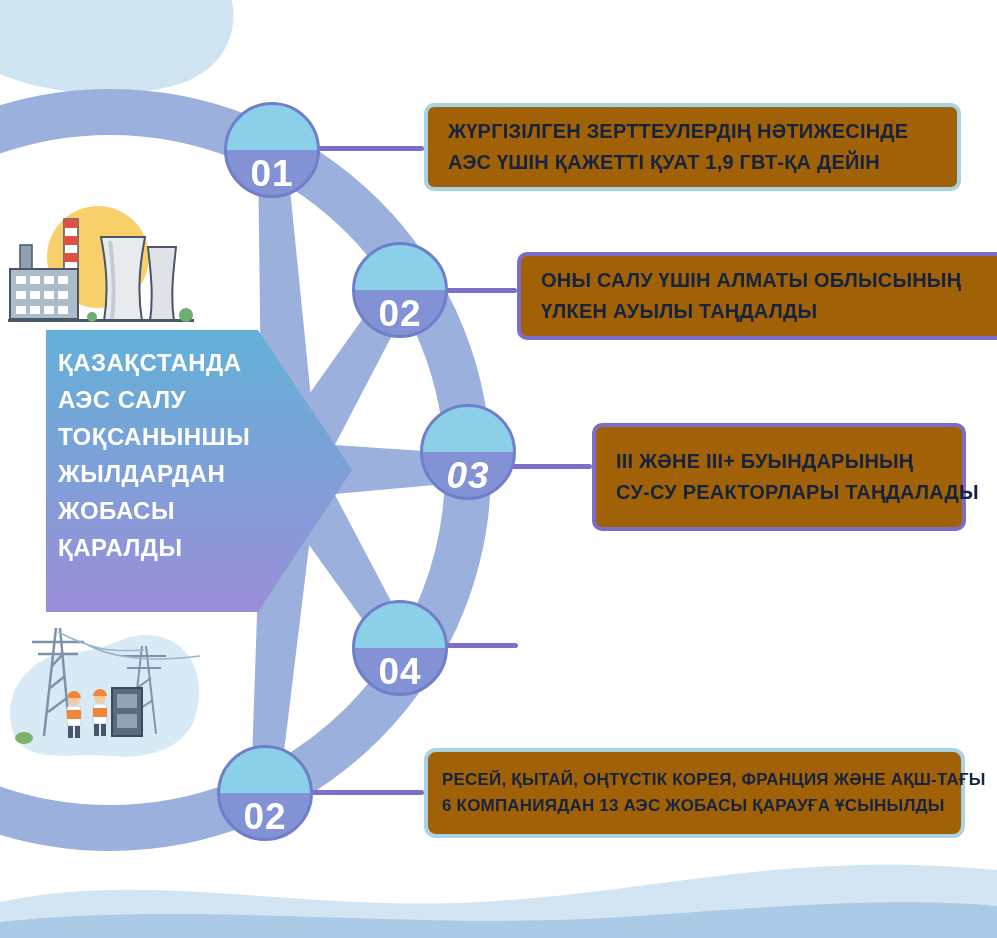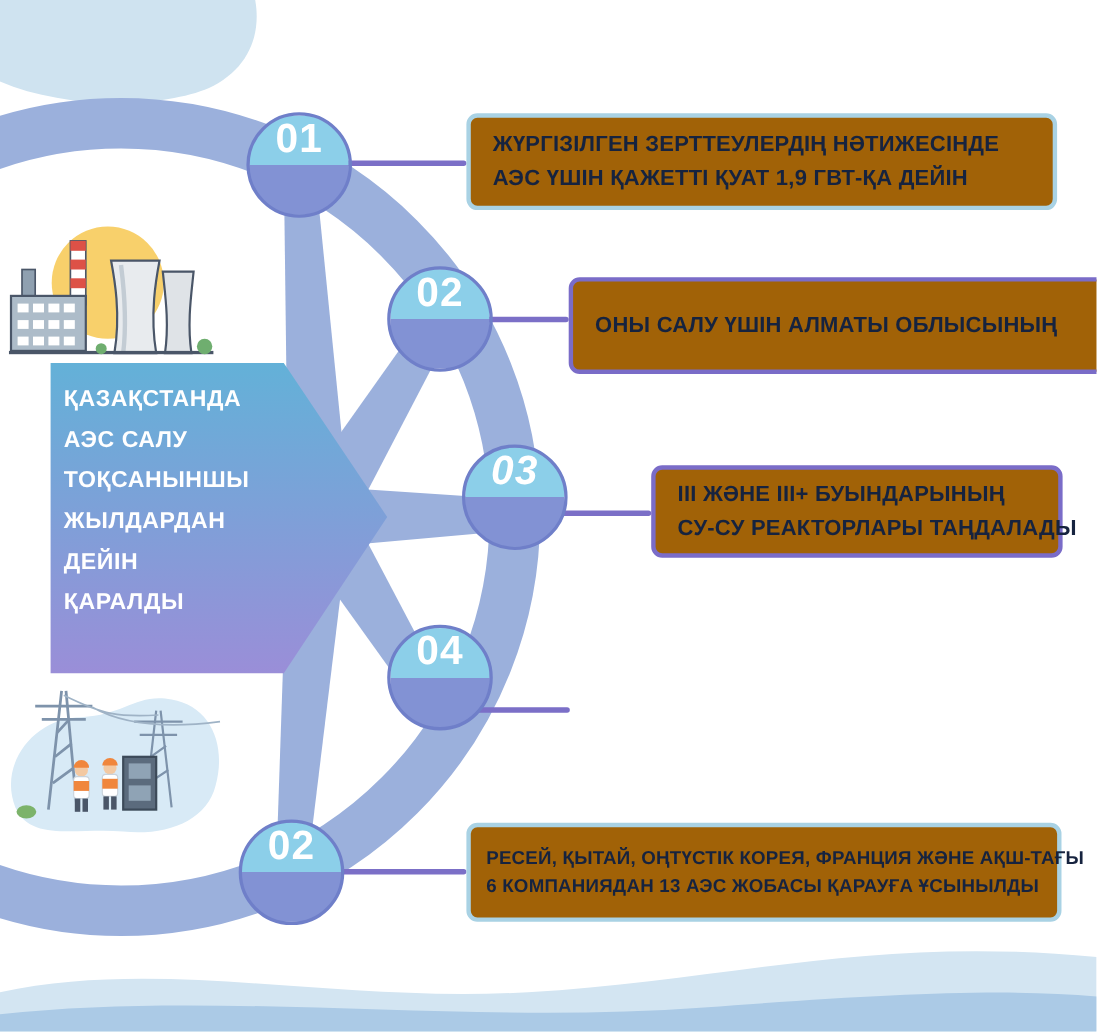--- a/index.html
+++ b/index.html
@@ -25,29 +25,29 @@
     position:relative;width:997px;height:938px;margin:0 auto;
     background:#ffffff;overflow:hidden;
   }
   svg.bg{position:absolute;left:0;top:0;width:997px;height:938px;z-index:0;}
   svg.illus{position:absolute;z-index:2;}
   svg.plant{left:8px;top:203px;width:190px;height:135px;}
   svg.workers{left:4px;top:616px;width:200px;height:148px;}
 
   .title{
     position:absolute;left:58px;top:344px;width:262px;z-index:3;
-    color:#ffffff;font-weight:bold;font-size:21px;line-height:37px;
+    color:#ffffff;font-weight:bold;font-size:24px;line-height:37px;
     letter-spacing:0.5px;
   }
 
   .node{
     position:absolute;width:96px;height:96px;border-radius:50%;
     background:linear-gradient(180deg,var(--node-top) 0%,var(--node-top) 50%,var(--node-bottom) 50%,var(--node-bottom) 100%);
     border:3px solid var(--node-border);
-    display:flex;align-items:flex-start;justify-content:center;
+    display:flex;align-items:flex-end;justify-content:center;
     color:#ffffff;font-size:37px;font-weight:bold;letter-spacing:1px;
     z-index:4;
   }
 
   .connector{
     position:absolute;height:5px;background:var(--connector);
     border-radius:3px;z-index:1;
   }
 
   .box{
@@ -155,55 +155,56 @@
       <rect x="97" y="108" width="5" height="12" fill="#4a5668"></rect>
     </g>
     <ellipse cx="20" cy="122" rx="9" ry="6" fill="#7cb36a"></ellipse>
   </svg>
 
   <div class="title">
     <div class="title-line">ҚАЗАҚСТАНДА</div>
     <div class="title-line">АЭС САЛУ</div>
     <div class="title-line">ТОҚСАНЫНШЫ</div>
     <div class="title-line">ЖЫЛДАРДАН</div>
-    <div class="title-line">ДЕЙІН</div>
+    <div class="title-line">ЖОБАСЫ</div>
     <div class="title-line">ҚАРАЛДЫ</div>
   </div>
 
   <div class="connector" style="left:300px;top:146px;width:124px;"></div>
   <div class="connector" style="left:430px;top:288px;width:87px;"></div>
   <div class="connector" style="left:500px;top:464px;width:92px;"></div>
   <div class="connector" style="left:430px;top:643px;width:88px;"></div>
   <div class="connector" style="left:295px;top:790px;width:129px;"></div>
 
   <div class="node" style="left:224px;top:102px;">
     <span>01</span>
   </div>
   <div class="node" style="left:352px;top:242px;">
     <span>02</span>
   </div>
   <div class="node" style="left:420px;top:404px;font-style:italic;">
     <span>03</span>
   </div>
-  <div class="node" style="left:352px;top:568px;">
+  <div class="node" style="left:352px;top:600px;">
     <span>04</span>
   </div>
   <div class="node" style="left:217px;top:745px;">
     <span>02</span>
   </div>
 
   <div class="box" style="left: 424px; top: 103px; width: 537px; height: 88px; border-color: rgb(169, 210, 228);">
     <div class="line">ЖҮРГІЗІЛГЕН ЗЕРТТЕУЛЕРДІҢ НӘТИЖЕСІНДЕ</div>
     <div class="line">АЭС ҮШІН ҚАЖЕТТІ ҚУАТ 1,9 ГВТ-ҚА ДЕЙІН</div>
   </div>
   <div class="box" style="left: 517px; top: 252px; width: 496px; height: 88px; border-color: rgb(122, 108, 200);">
     <div class="line">ОНЫ САЛУ ҮШІН АЛМАТЫ ОБЛЫСЫНЫҢ</div>
-  </div>
-  <div class="box" style="left: 592px; top: 423px; width: 374px; height: 84px; border-color: rgb(122, 108, 200);">
+    <div class="line">ҮЛКЕН АУЫЛЫ ТАҢДАЛДЫ</div>
+  </div>
+  <div class="box" style="left: 592px; top: 423px; width: 374px; height: 108px; border-color: rgb(122, 108, 200);">
     <div class="line">III ЖӘНЕ III+ БУЫНДАРЫНЫҢ</div>
     <div class="line">СУ-СУ РЕАКТОРЛАРЫ ТАҢДАЛАДЫ</div>
   </div>
-  <div class="box small" style="left: 424px; top: 748px; width: 541px; height: 90px; border-color: rgb(169, 210, 228);">
+  <div class="box small" style="left: 424px; top: 748px; width: 541px; height: 90px; border-color: rgb(169, 210, 228); border-radius: 12px;">
     <div class="line">РЕСЕЙ, ҚЫТАЙ, ОҢТҮСТІК КОРЕЯ, ФРАНЦИЯ ЖӘНЕ АҚШ-ТАҒЫ</div>
     <div class="line">6 КОМПАНИЯДАН 13 АЭС ЖОБАСЫ ҚАРАУҒА ҰСЫНЫЛДЫ</div>
   </div>
 
 </div>
 
 </body></html>

